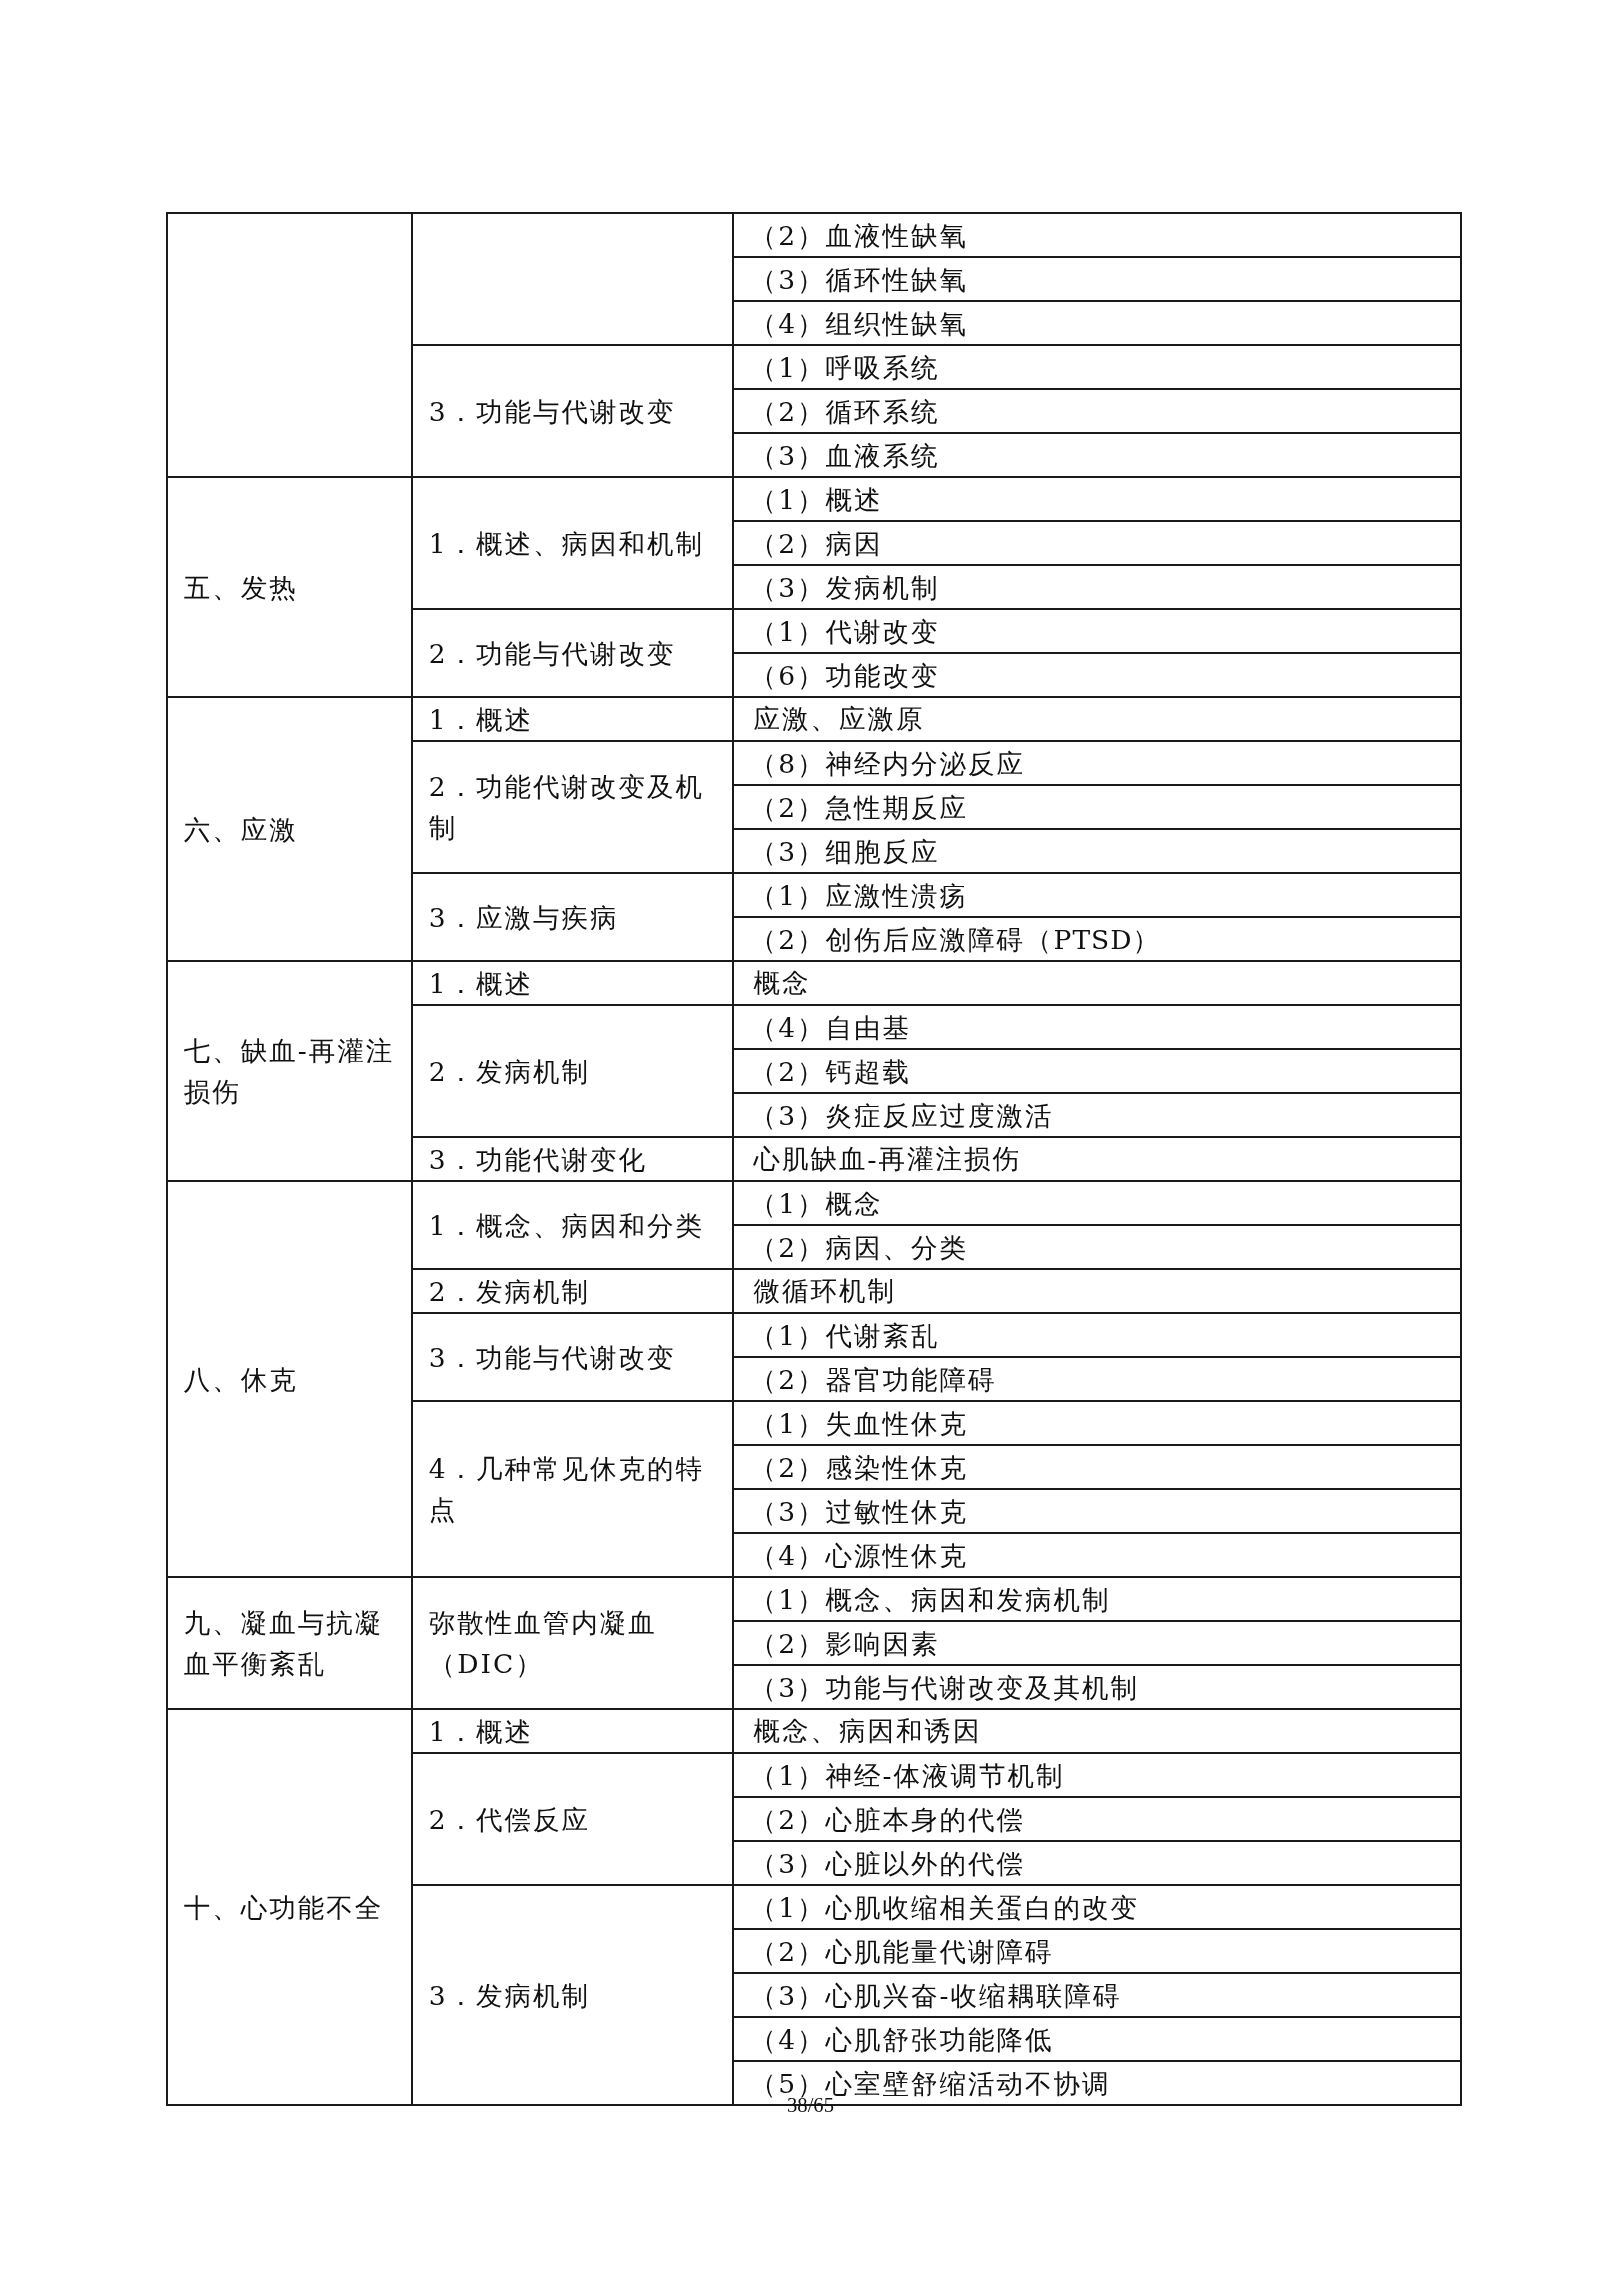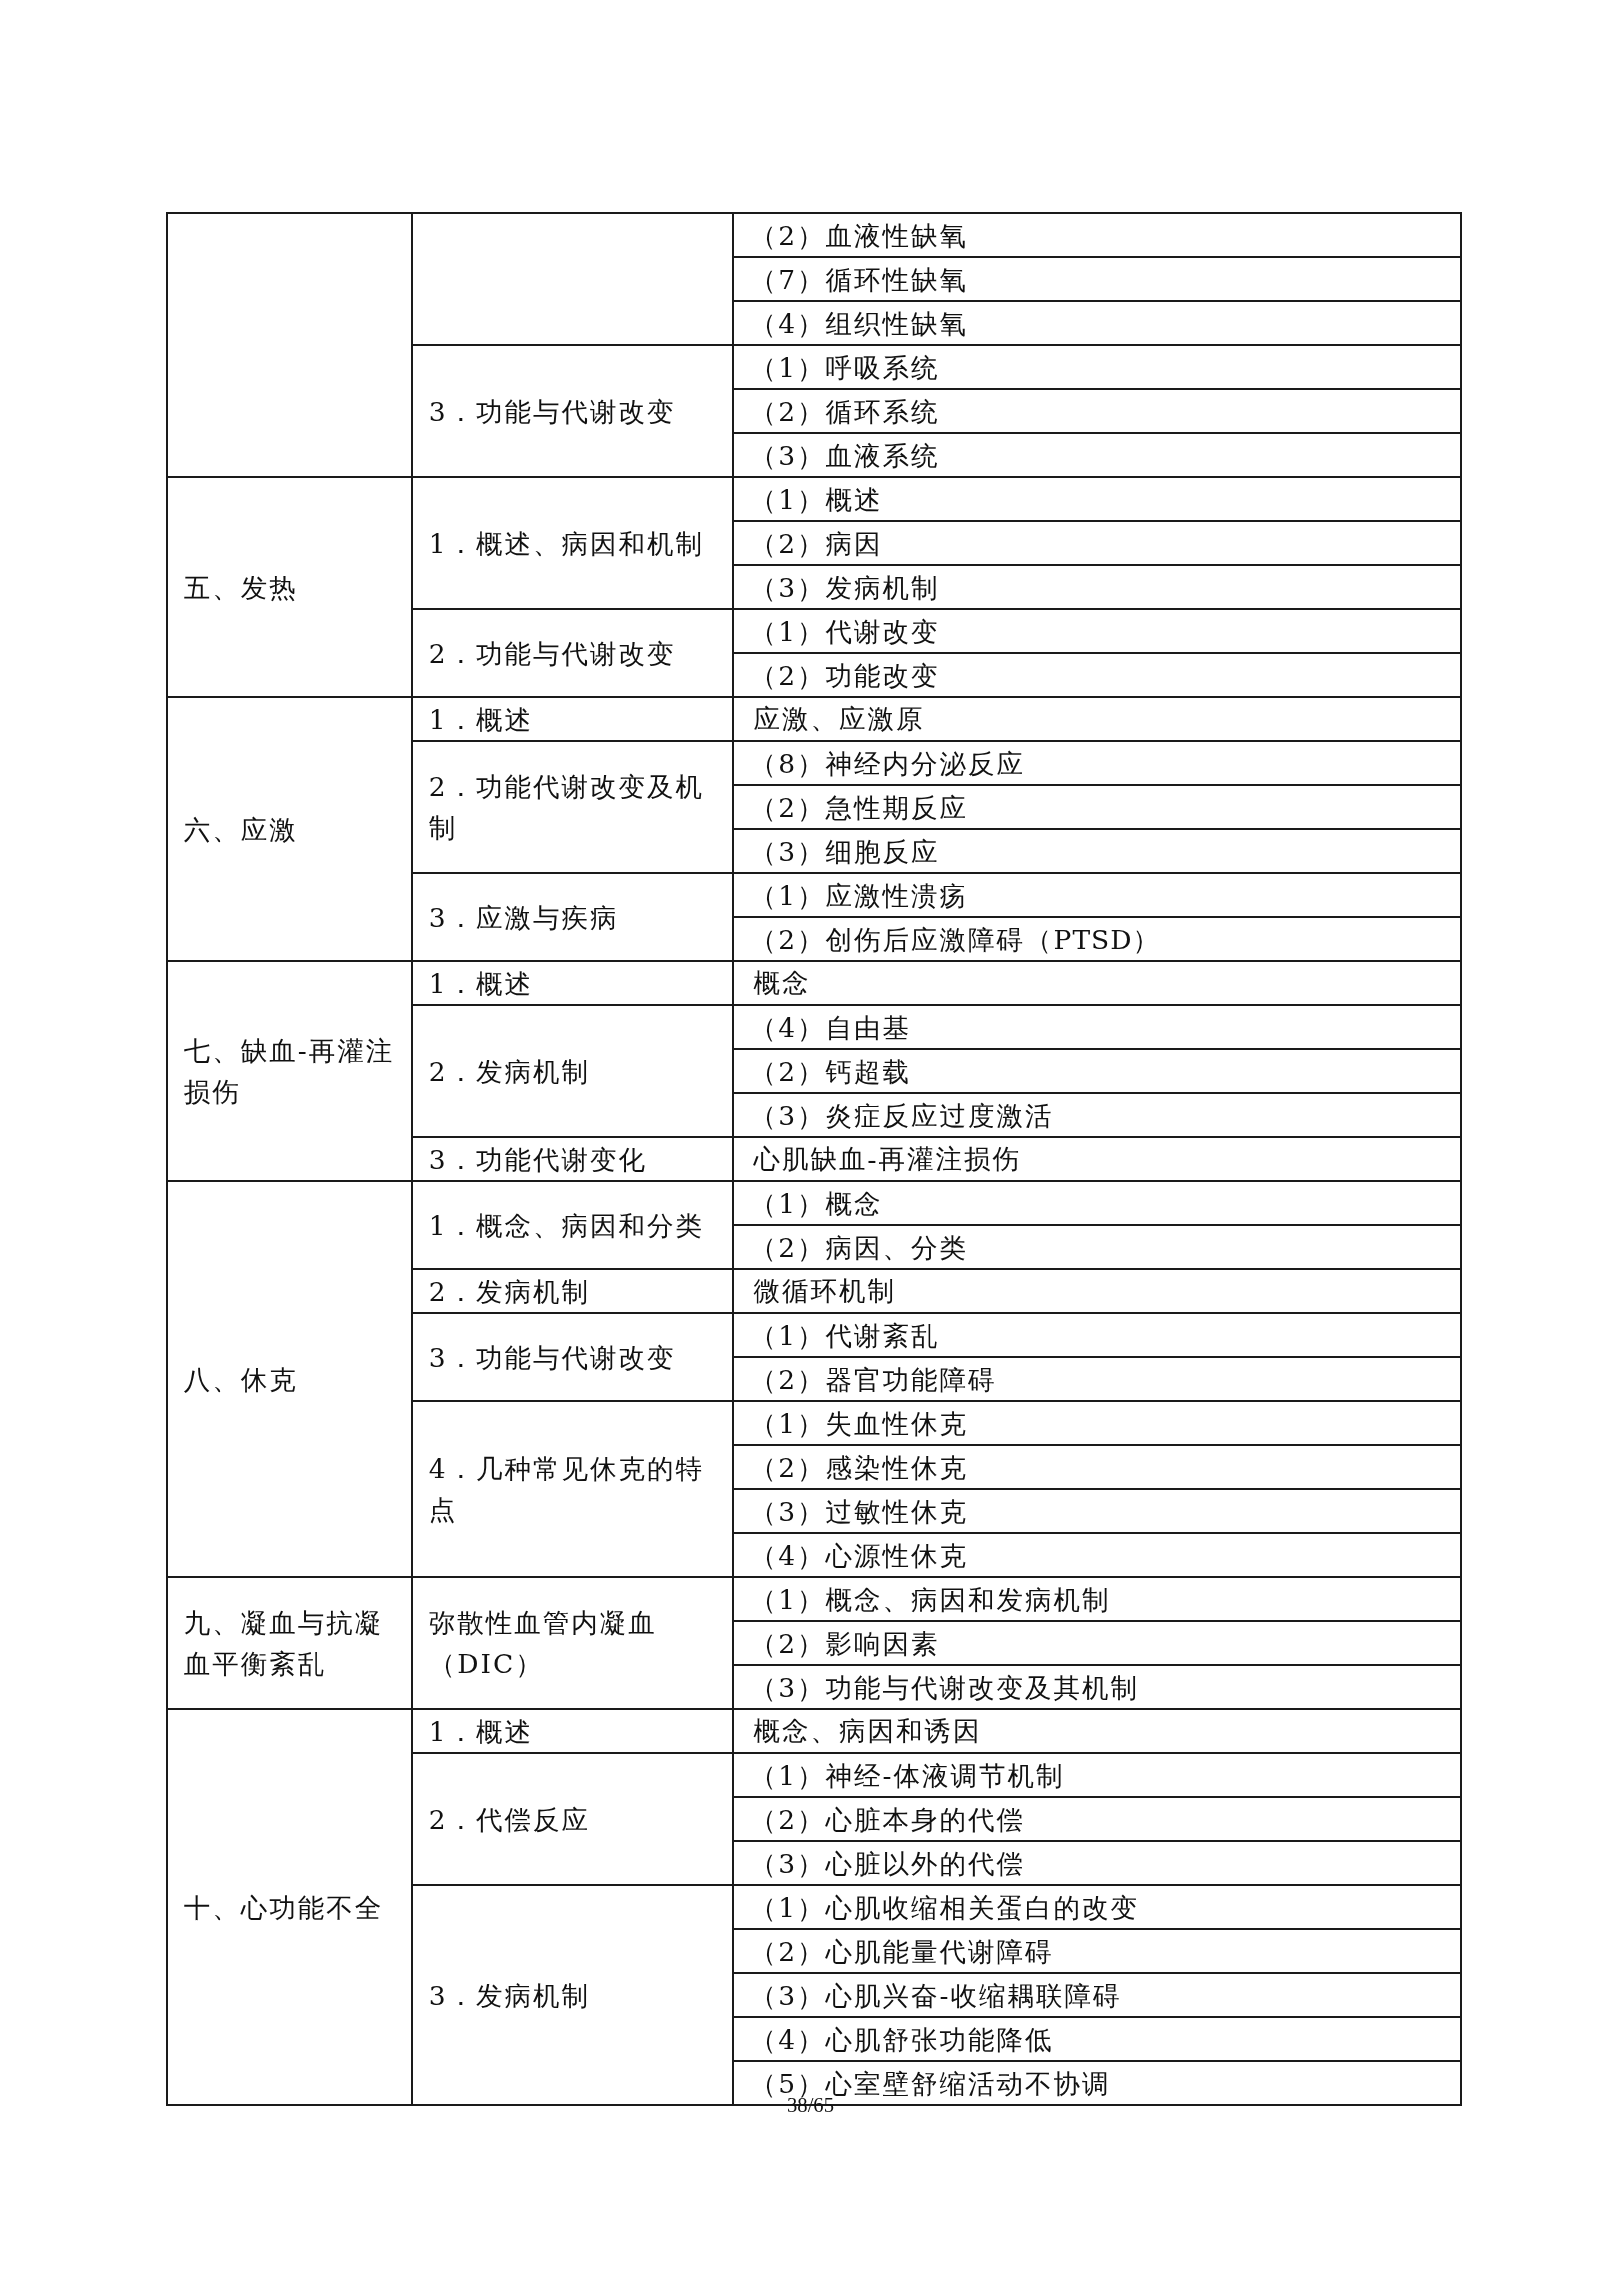--- a/index.html
+++ b/index.html
@@ -28,21 +28,21 @@
       <col class="c3">
     </colgroup>
   <tbody>
 
     <tr>
       <td rowspan="6"></td>
       <td rowspan="3"></td>
       <td class="c3">（2）血液性缺氧</td>
     </tr>
     <tr>
-        <td class="c3">（7）循环性缺氧</td>
+        <td class="c3">（3）循环性缺氧</td>
       </tr>
     <tr>
         <td class="c3">（4）组织性缺氧</td>
       </tr>
     <tr>
       <td rowspan="3">3．功能与代谢改变</td>
       <td class="c3">（1）呼吸系统</td>
     </tr>
     <tr>
         <td class="c3">（2）循环系统</td>
@@ -60,21 +60,21 @@
         <td class="c3">（2）病因</td>
       </tr>
     <tr>
         <td class="c3">（3）发病机制</td>
       </tr>
     <tr>
       <td rowspan="2">2．功能与代谢改变</td>
       <td class="c3">（1）代谢改变</td>
     </tr>
     <tr>
-        <td class="c3">（2）功能改变</td>
+        <td class="c3">（6）功能改变</td>
       </tr>
 
     <tr>
       <td rowspan="6">六、应激</td>
       <td>1．概述</td>
       <td class="c3 plain">应激、应激原</td>
     </tr>
     <tr>
       <td rowspan="3">2．功能代谢改变及机制</td>
       <td class="c3">（8）神经内分泌反应</td>

